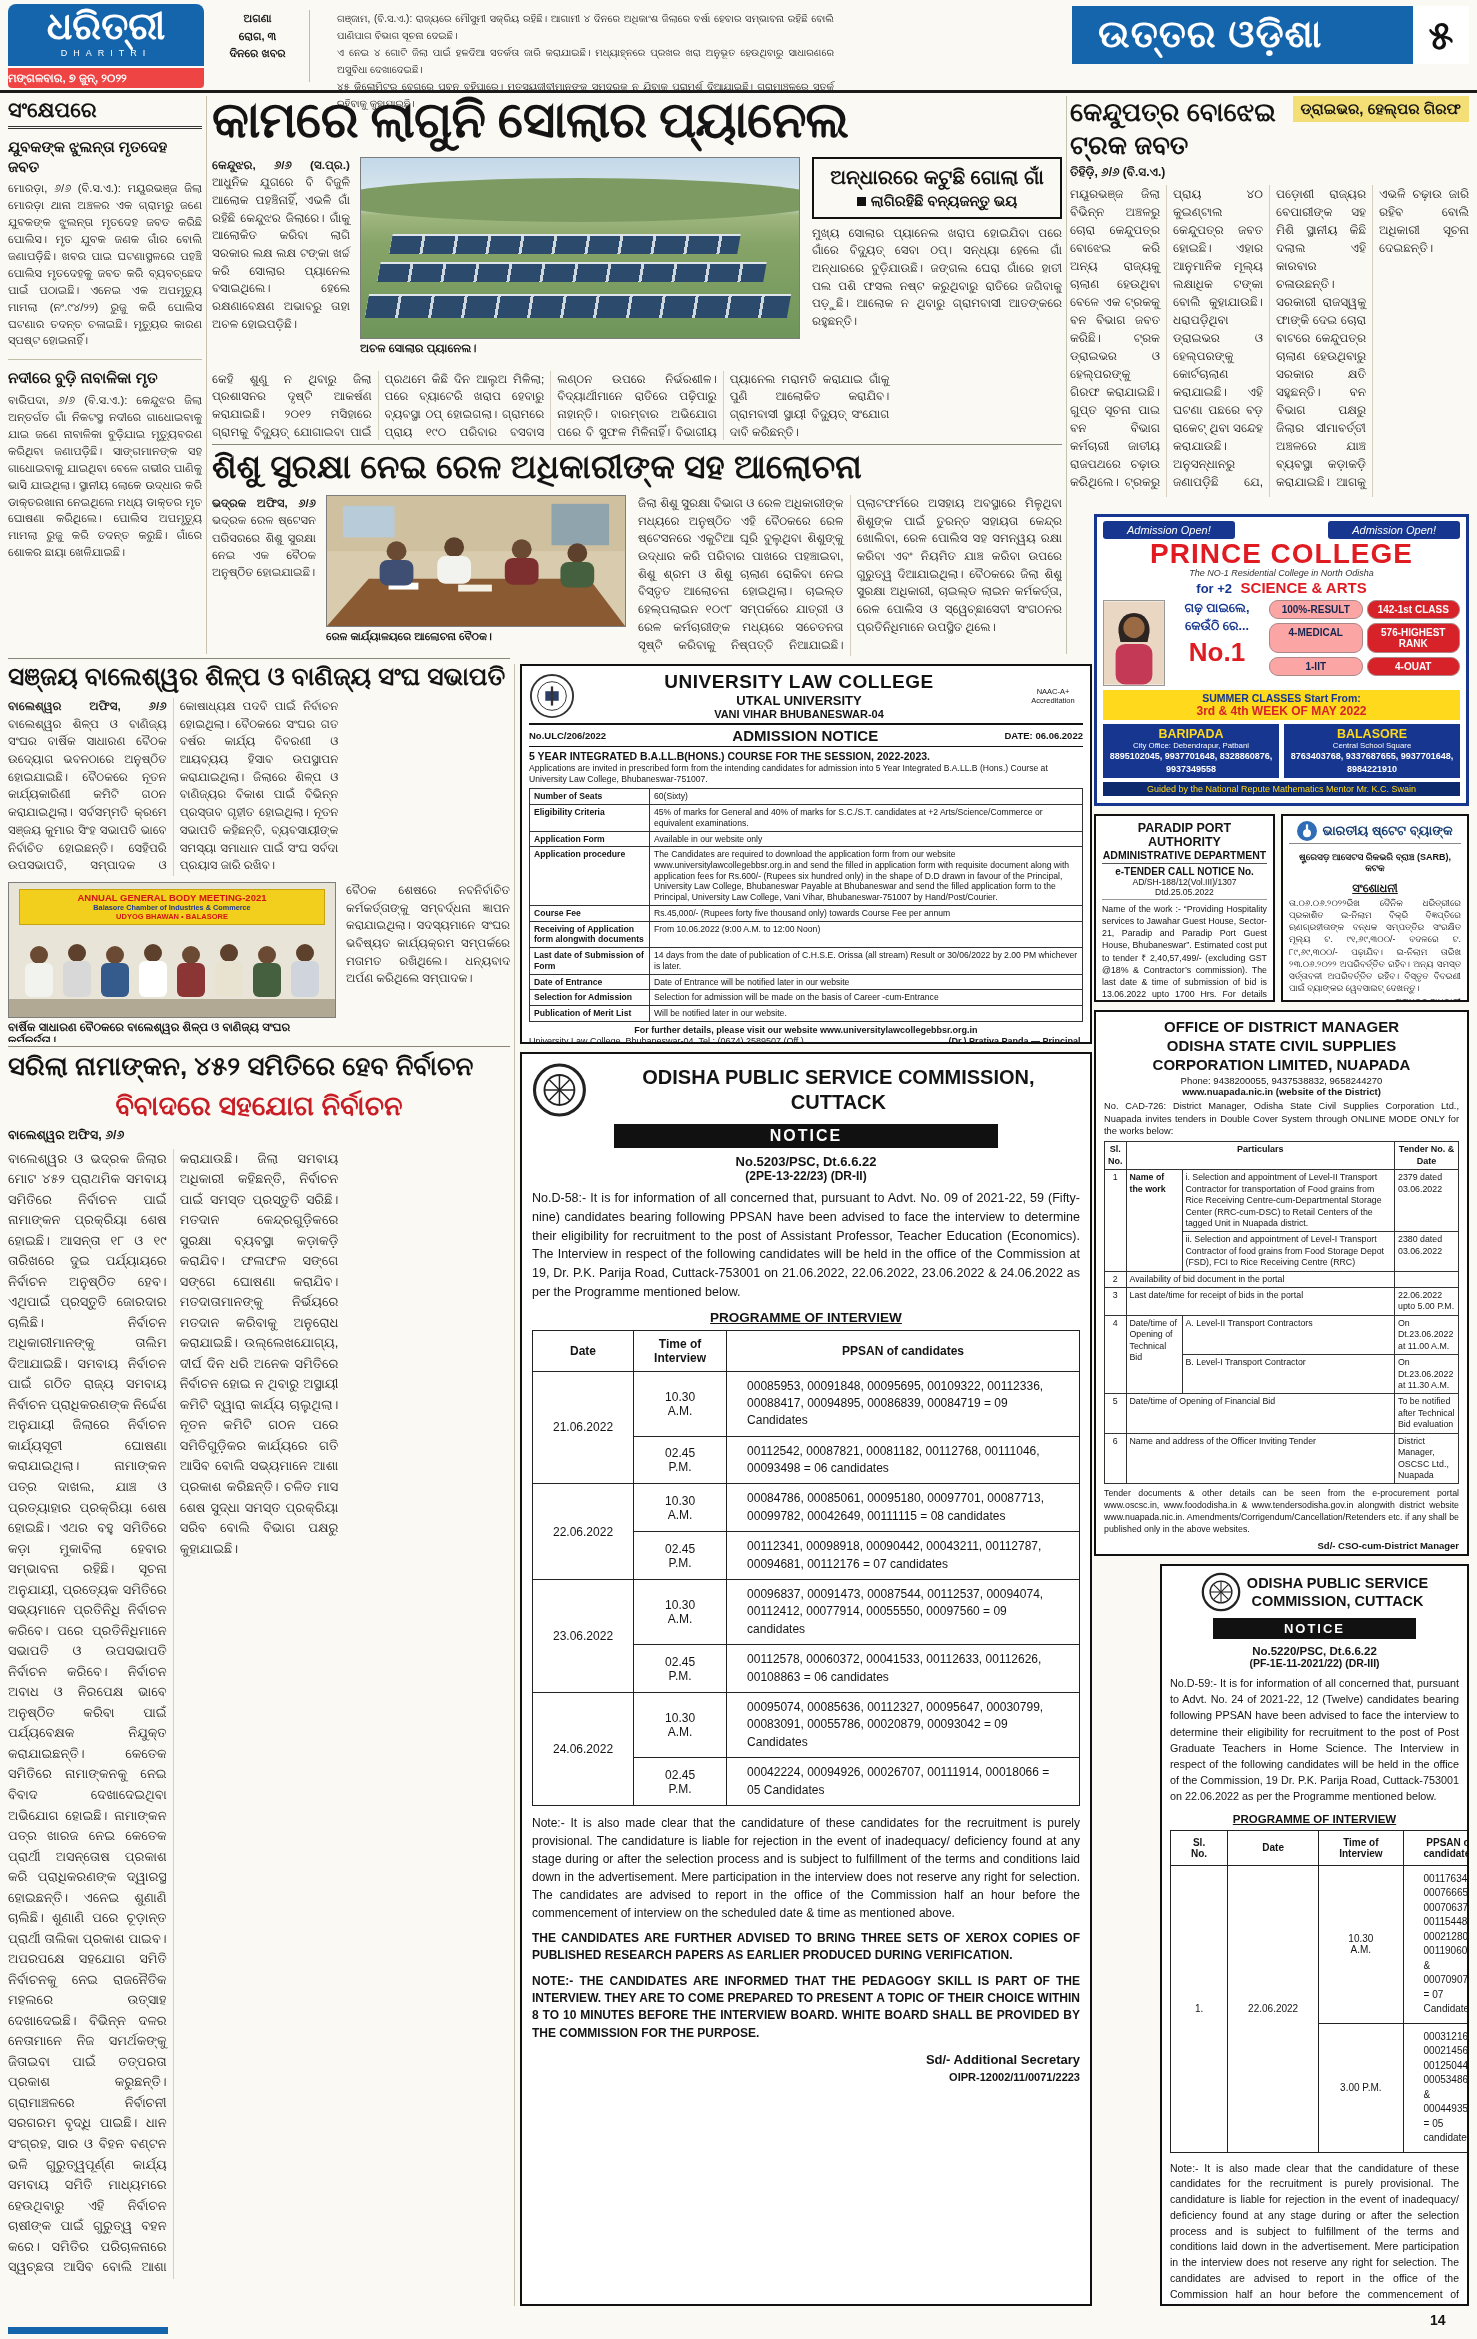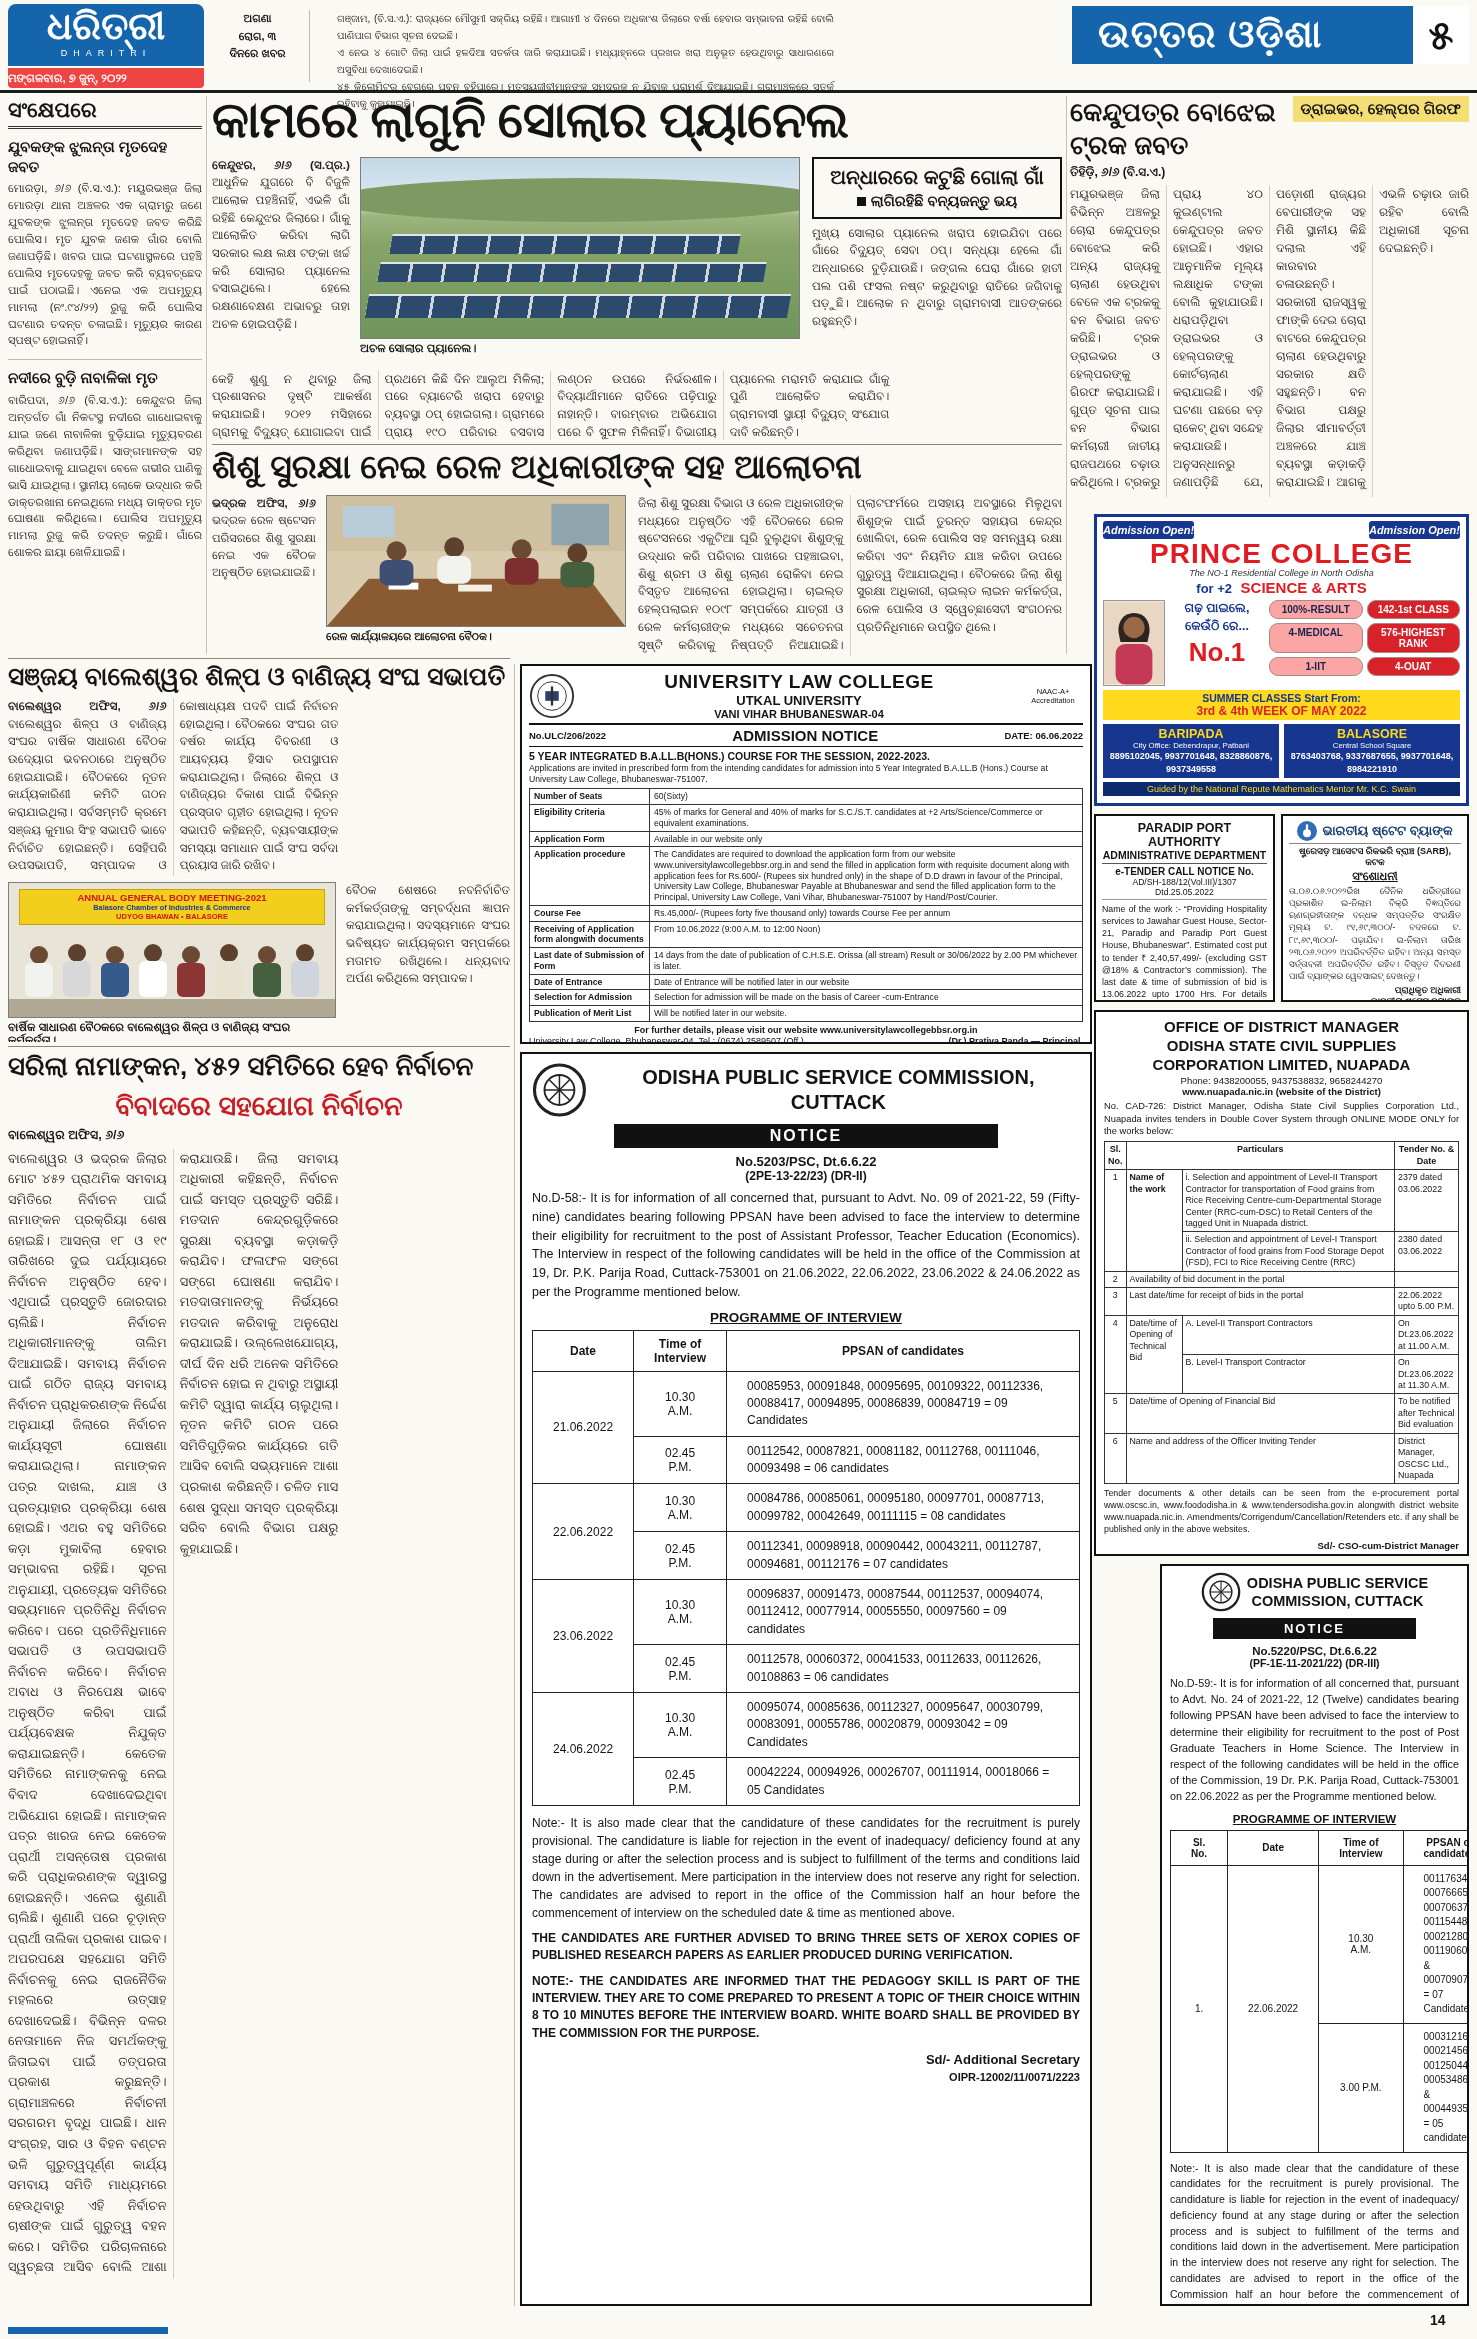--- a/index.html
+++ b/index.html
@@ -53,21 +53,21 @@
 .rail-body{flex:1}
 
 .h-truck{font-size:26px;font-weight:800;line-height:1.25}
 .truck-head{display:flex;gap:8px}
 .truck-sub{background:#f3df76;font-weight:800;font-size:15px;padding:4px 8px;align-self:flex-start;white-space:nowrap}
 .truck-dl{font-size:12px;font-weight:bold;margin:4px 0 6px}
 .truck-body{height:312px;font-size:12px}
 
 .prince{border:3px solid #16368f;background:#fff;padding:4px 6px}
 .ribbons{display:flex;justify-content:space-between}
-.ribbon{background:#16368f;color:#fff;font-size:11px;font-style:italic;font-weight:bold;padding:3px 0;border-radius:3px}
+.ribbon{background:#16368f;color:#fff;font-size:11px;font-style:italic;font-weight:normal;padding:3px 24px;border-radius:3px}
 .prince-title{color:#e01b22;font-size:28px;font-weight:800;text-align:center;letter-spacing:1px;line-height:1.05}
 .prince-subt{font-size:9px;text-align:center;font-style:italic;color:#333}
 .prince-stream{text-align:center;margin:1px 0 3px}
 .prince-stream .b{color:#16368f;font-weight:800;font-size:13px}
 .prince-stream .r{color:#e01b22;font-weight:800;font-size:15px;margin-left:4px}
 .prince-mid{display:flex;gap:4px;align-items:flex-start}
 .girl{width:62px;height:86px;border:1px solid #999}
 .tagline{width:96px;text-align:center}
 .tagline .t{color:#16368f;font-weight:800;font-size:12.5px;line-height:1.4}
 .no1{color:#e01b22;font-size:26px;font-weight:800;margin-top:2px}
@@ -87,21 +87,21 @@
 
 .pbox{border:2px solid #111;padding:5px 6px;background:#fff}
 .pbox .t1{font-size:12.5px;font-weight:800;text-align:center}
 .pbox .t2{font-size:10.5px;font-weight:bold;text-align:center;border-bottom:1px solid #555;padding-bottom:2px;margin-bottom:2px}
 .pbox .nl{font-size:10px;font-weight:800;text-align:center}
 .pbox .ref{font-size:8.6px;text-align:center;border-bottom:1px solid #999;padding-bottom:2px;margin-bottom:3px}
 .pbox .bd{font-size:8.8px;line-height:1.38;text-align:justify}
 .pbox .sg{font-size:9px;font-weight:bold;text-align:right;margin-top:3px}
 .sbi-head{display:flex;align-items:center;gap:5px;justify-content:center;border-bottom:1px solid #888;padding-bottom:2px}
 .sbi-head .nm{font-size:13px;font-weight:800;color:#123a6e}
-.sbi-br{font-size:9px;text-align:center;font-weight:bold;margin:2px 0}
+.sbi-br{font-size:9px;text-align:center;font-weight:bold;margin:8px 0}
 .sbi-t{font-size:11.5px;font-weight:800;text-align:center;text-decoration:underline;margin:2px 0}
 
 .ulc{border:2.5px solid #111;background:#fff;padding:5px 7px;font-size:8.6px}
 .ulc-head{display:flex;gap:8px;align-items:center;border-bottom:2px solid #111;padding-bottom:3px}
 .ulc-head .mid{flex:1;text-align:center}
 .ulc-h1{font-size:19px;font-weight:800;letter-spacing:.5px}
 .ulc-h2{font-size:13px;font-weight:800}
 .ulc-h3{font-size:11px;font-weight:bold}
 .ulc-refrow{display:flex;justify-content:space-between;align-items:center;border-bottom:1.5px solid #111;padding:2px 0;font-size:9.5px;font-weight:bold}
 .ulc-refrow .mid{font-size:15px;font-weight:800}

